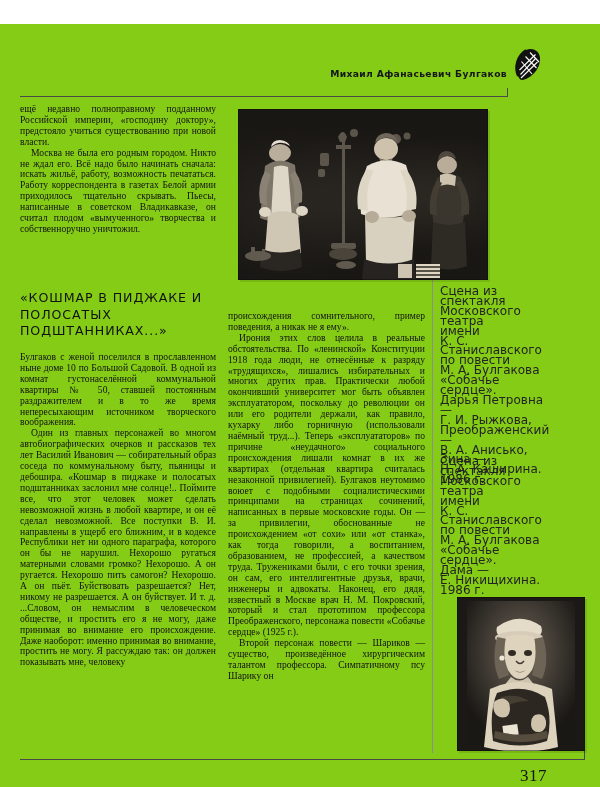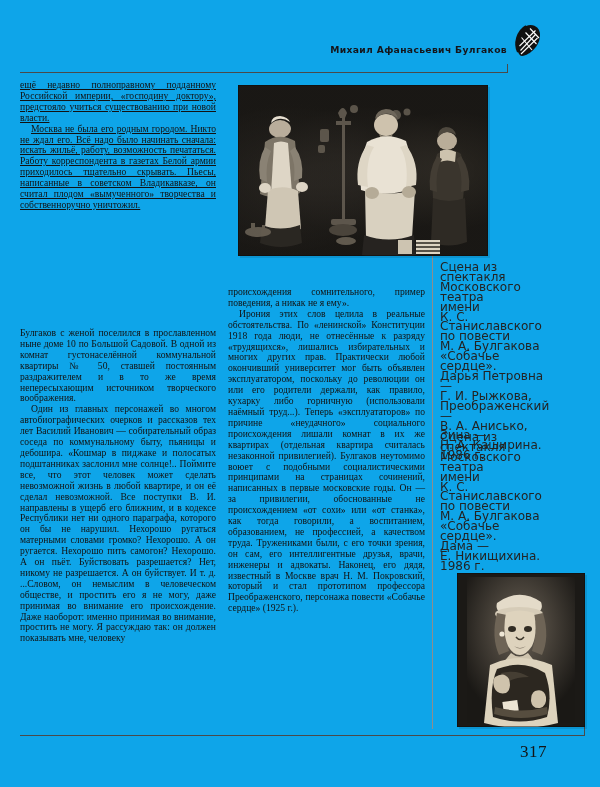--- a/index.html
+++ b/index.html
@@ -12,21 +12,22 @@
     height: 787px;
     position: relative;
     overflow: hidden;
     font-family: "Liberation Serif", serif;
     color: #1a1a1a;
   }
 
   .page {
     position: absolute;
     inset: 0;
-    background: #0ea5e9;
+    background: #84cc16;
+    margin-top: 24px;
   }
 
   
   .running-head {
     position: absolute;
     left: 0;
     top: 44px;
     width: 507px;
     text-align: right;
     font-family: "DejaVu Sans", sans-serif;
@@ -94,21 +95,21 @@
     line-height: 10.9px;
     color: #121212;
     hyphens: manual;
   }
   .col p {
     margin: 0;
     text-indent: 11px;
   }
   .col p.noindent { text-indent: 0; }
 
-  #col-left  { left: 20px;  top: 80px;  width: 196px; text-decoration: underline; }
+  #col-left  { left: 20px;  top: 80px;  width: 196px; }
   #col-mid   { left: 228px; top: 287px; width: 197px; }
 
   .section-heading {
     position: absolute;
     left: 20px;
     top: 266px;
     width: 200px;
     font-family: "DejaVu Sans", sans-serif;
     font-size: 12.6px;
     line-height: 16.5px;
@@ -329,29 +330,31 @@
       <path d="M38 134 q26 7 52 0 l1 7 q-27 8 -54 0 Z" fill="#564d3f"></path>
       <rect width="128" height="154" fill="none" stroke="#0d0c0b" stroke-width="1"></rect>
     </svg>
   </div>
 
   <div class="col" id="col-left">
     <p class="noindent">ещё недавно полноправному подданному Российской империи, «господину доктору», предстояло учиться существованию при новой власти.</p>
     <p>Москва не была его родным городом. Никто не ждал его. Всё надо было начинать сначала: искать жильё, работу, возможность печататься. Работу корреспондента в газетах Белой армии приходилось тщательно скрывать. Пьесы, написанные в советском Владикавказе, он считал плодом «вымученного» творчества и собственноручно уничтожил.</p>
   </div>
 
+  <h2 class="section-heading">«КОШМАР В ПИДЖАКЕ И ПОЛОСАТЫХ ПОДШТАННИКАХ...»</h2>
 
   <div class="col" id="col-left-2">
     <p class="noindent">Булгаков с женой поселился в прославленном ныне доме 10 по Большой Садовой. В одной из комнат густонаселённой коммунальной квартиры № 50, ставшей постоянным раздражителем и в то же время непересыхающим источником творческого воображения.</p>
     <p>Один из главных персонажей во многом автобиографических очерков и рассказов тех лет Василий Иванович — собирательный образ соседа по коммунальному быту, пьяницы и дебошира. «Кошмар в пиджаке и полосатых подштанниках заслонил мне солнце!.. Поймите все, что этот человек может сделать невозможной жизнь в любой квартире, и он её сделал невозможной. Все поступки В. И. направлены в ущерб его ближним, и в кодексе Республики нет ни одного параграфа, которого он бы не нарушил. Нехорошо ругаться матерными словами громко? Нехорошо. А он ругается. Нехорошо пить самогон? Нехорошо. А он пьёт. Буйствовать разрешается? Нет, никому не разрешается. А он буйствует. И т. д. ...Словом, он немыслим в человеческом обществе, и простить его я не могу, даже принимая во внимание его происхождение. Даже наоборот: именно принимая во внимание, простить не могу. Я рассуждаю так: он должен показывать мне, человеку</p>
   </div>
 
   <div class="col" id="col-mid">
     <p class="noindent">происхождения сомнительного, пример поведения, а никак не я ему».</p>
     <p>Ирония этих слов целила в реальные обстоятельства. По «ленинской» Конституции 1918 года люди, не отнесённые к разряду «трудящихся», лишались избирательных и многих других прав. Практически любой окончивший университет мог быть объявлен эксплуататором, поскольку до революции он или его родители держали, как правило, кухарку либо горничную (использовали наёмный труд...). Теперь «эксплуататоров» по причине «неудачного» социального происхождения лишали комнат в их же квартирах (отдельная квартира считалась незаконной привилегией). Булгаков неутомимо воюет с подобными социалистическими принципами на страницах сочинений, написанных в первые московские годы. Он — за привилегии, обоснованные не происхождением «от сохи» или «от станка», как тогда говорили, а воспитанием, образованием, не профессией, а качеством труда. Тружениками были, с его точки зрения, он сам, его интеллигентные друзья, врачи, инженеры и адвокаты. Наконец, его дядя, известный в Москве врач Н. М. Покровский, который и стал прототипом профессора Преображенского, персонажа повести «Собачье сердце» (1925 г.).</p>
+    <p>Второй персонаж повести — Шариков — существо, произведённое хирургическим талантом профессора. Симпатичному псу Шарику он</p>
   </div>
 
   <div class="caption" id="caption-1">Сцена из спектакля
 Московского театра
 имени
 К. С. Станиславского
 по повести
 М. А. Булгакова
 «Собачье сердце».
 Дарья Петровна —

